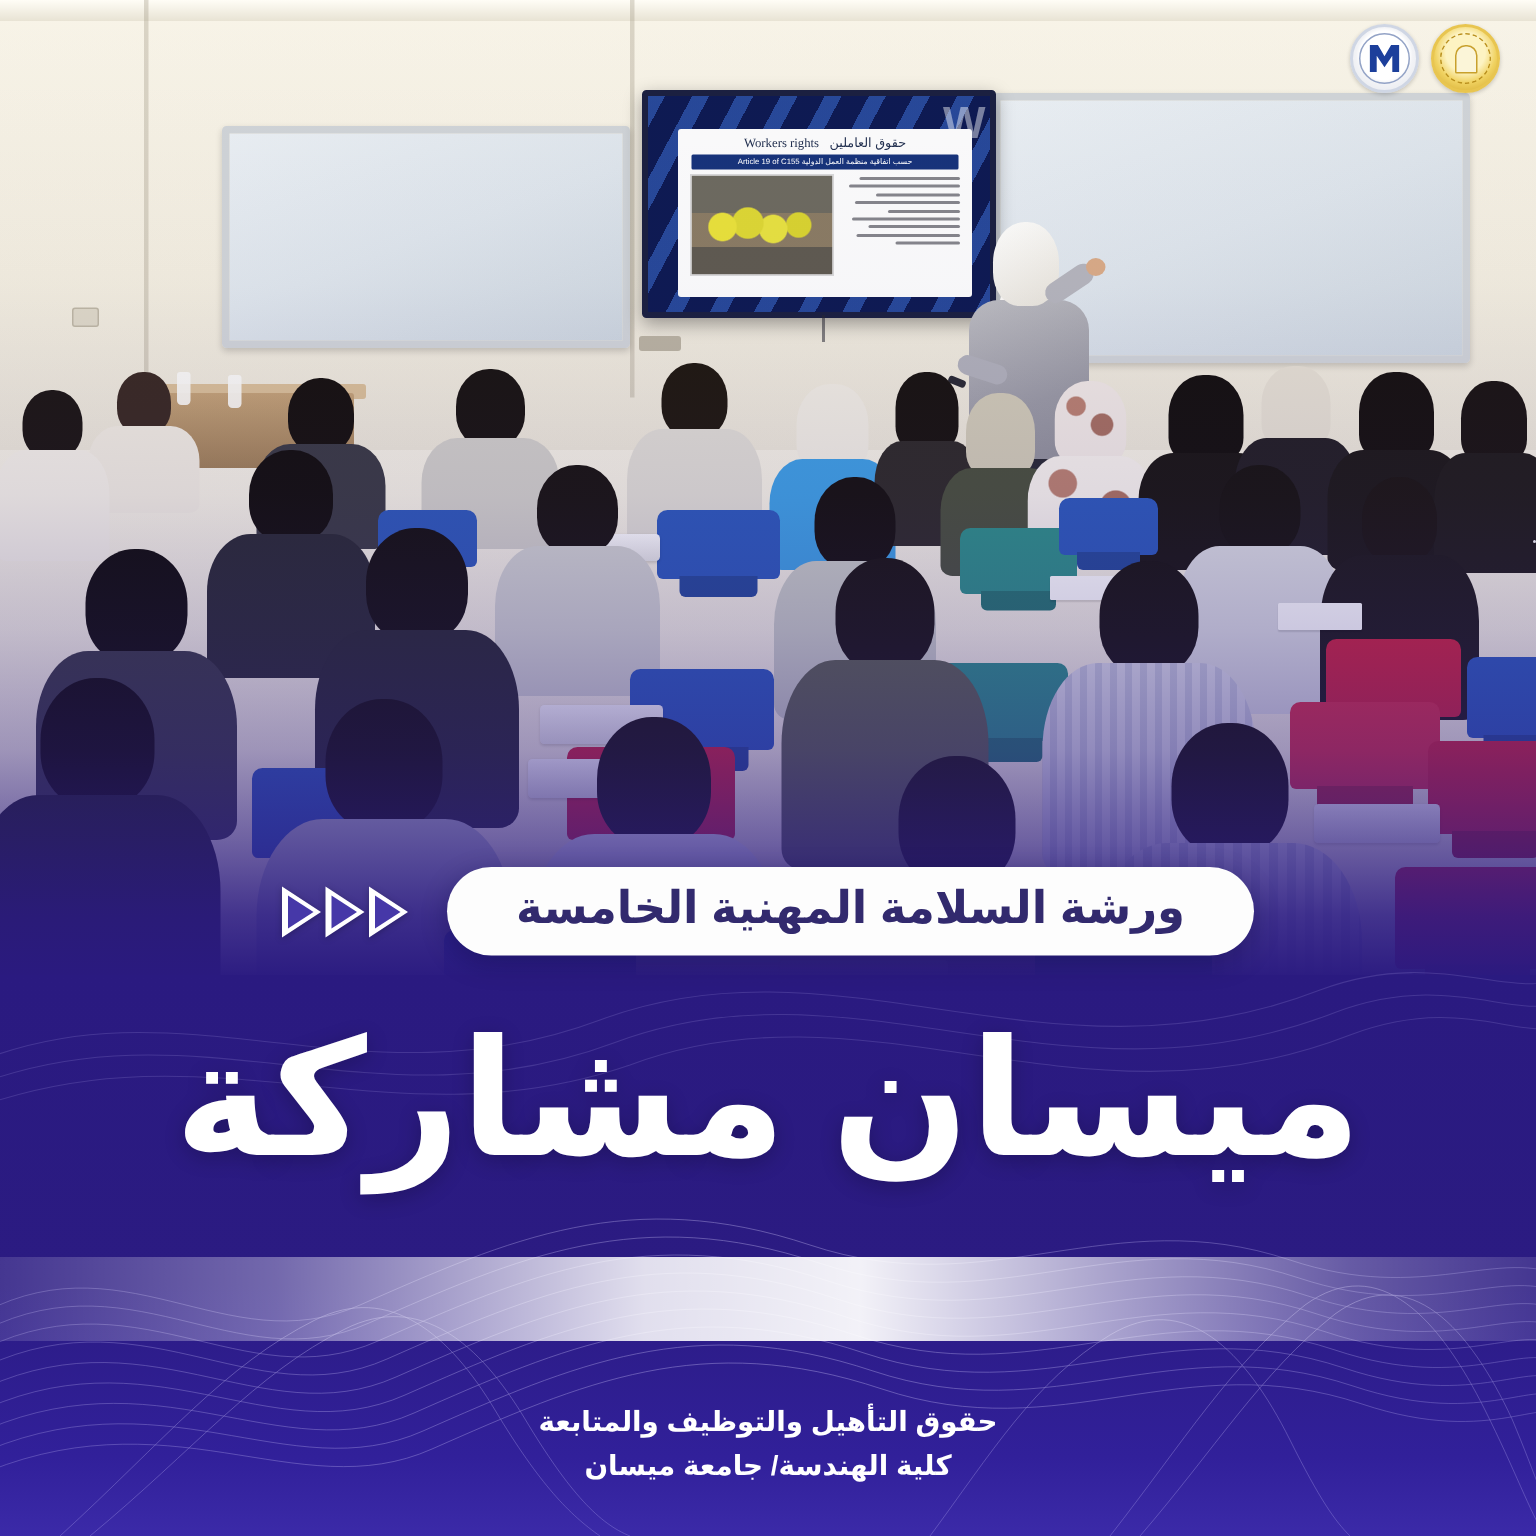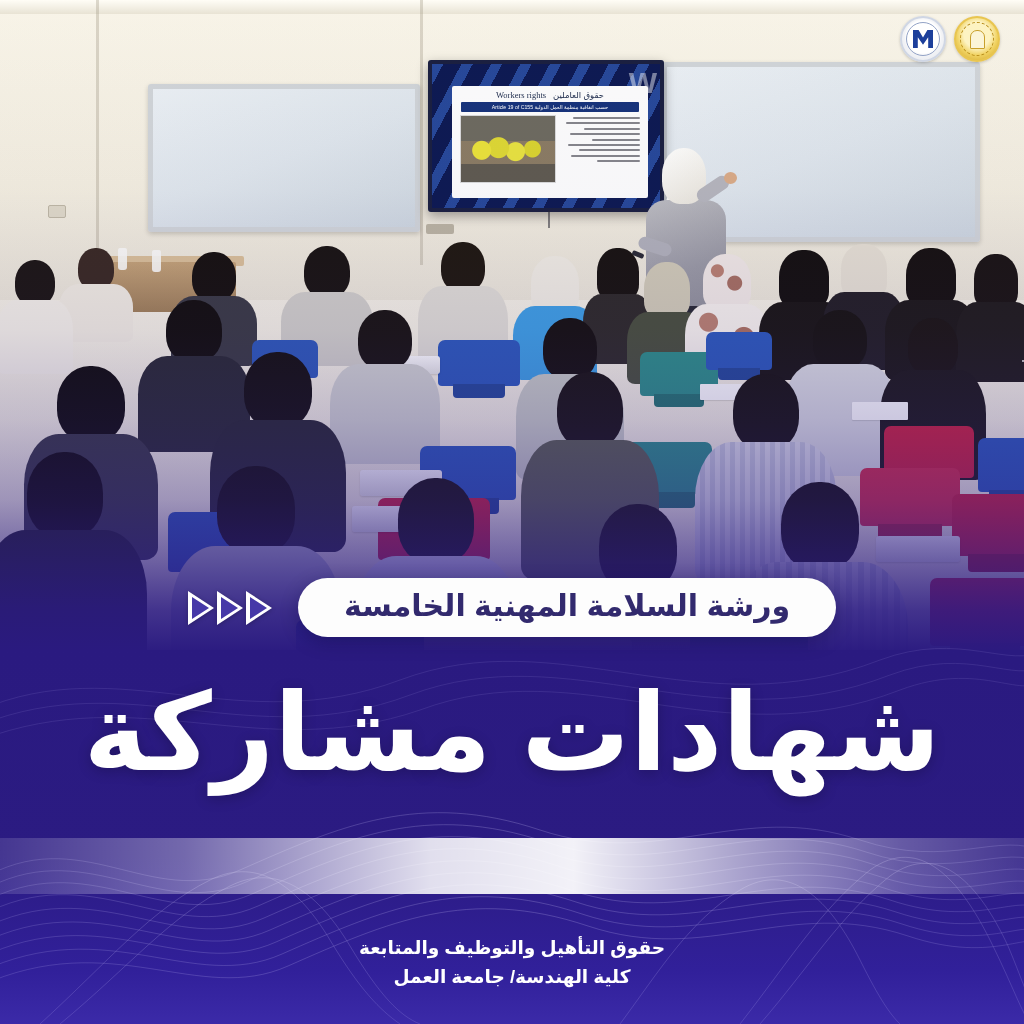--- a/index.html
+++ b/index.html
@@ -613,20 +613,20 @@
     <div class="arrows">
       <div class="arrow"></div>
       <div class="arrow"></div>
       <div class="arrow"></div>
     </div>
     <div class="badge">
       <span>ورشة السلامة المهنية الخامسة</span>
     </div>
   </div>
 
-  <div class="headline">شهادات مشاركة</div>
+  <div class="headline">ميسان مشاركة</div>
 
   <div class="footer">
     <div>حقوق التأهيل والتوظيف والمتابعة</div>
-    <div>كلية الهندسة/ جامعة العمل</div>
+    <div>كلية الهندسة/ جامعة ميسان</div>
   </div>
 
 </div>
 
 </body></html>

